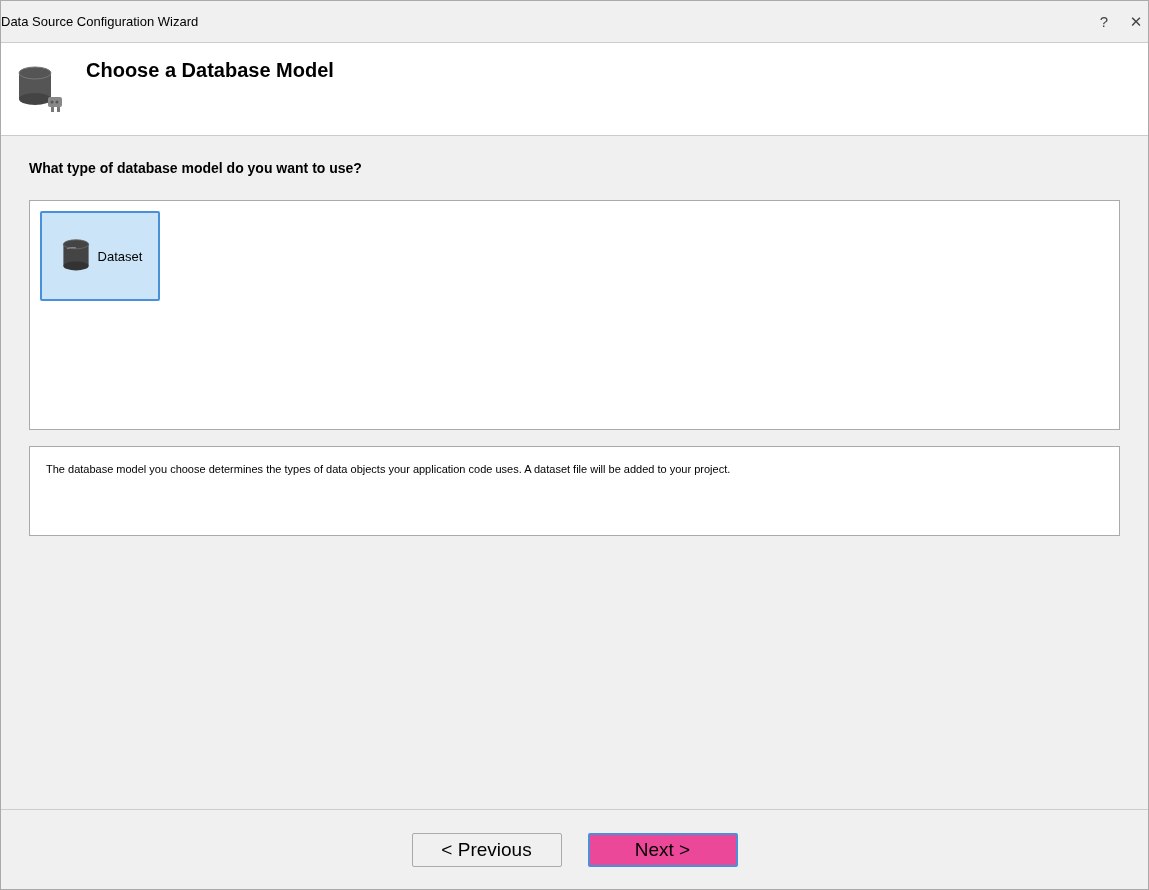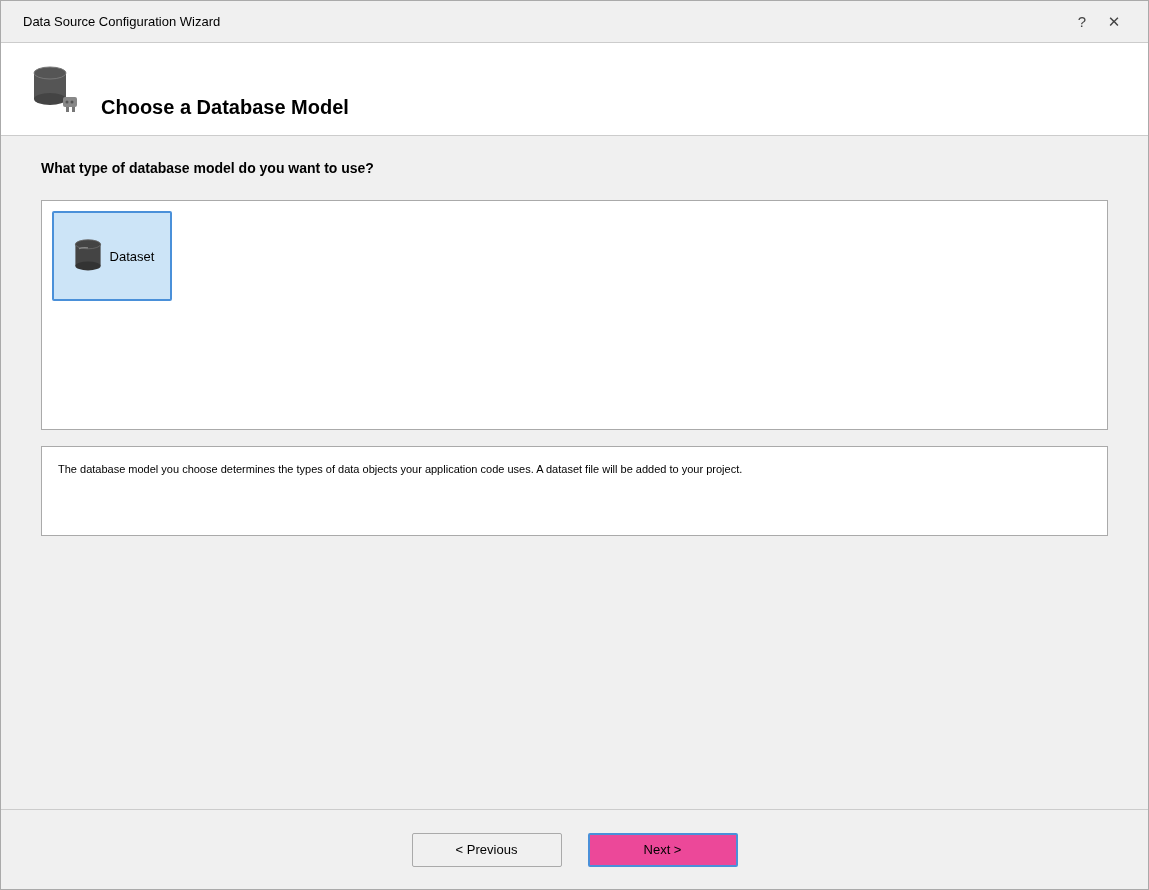--- a/index.html
+++ b/index.html
@@ -29,21 +29,21 @@
       position: relative;
     }
 
     
     .title-bar {
       background: #f0f0f0;
       height: 42px;
       display: flex;
       align-items: center;
       justify-content: space-between;
-      padding: 0 22px;
+      padding: 0 0;
       border-bottom: 1px solid #ccc;
       flex-shrink: 0;
     }
 
     .title-bar-left {
       display: flex;
       align-items: center;
       gap: 8px;
     }
 
@@ -68,23 +68,23 @@
       color: #444;
       display: flex;
       align-items: center;
       justify-content: center;
       border-radius: 2px;
     }
 
     
     .wizard-header {
       background: #fff;
-      padding: 16px 24px;
-      display: flex;
-      align-items: flex-end;
+      padding: 16px 9px;
+      display: flex;
+      align-items: flex-start;
       gap: 16px;
       border-bottom: 1px solid #ccc;
       flex-shrink: 0;
       min-height: 90px;
     }
 
     .header-icon {
       width: 60px;
       height: 60px;
       display: flex;
@@ -96,21 +96,21 @@
     .header-title {
       font-size: 20px;
       font-weight: bold;
       color: #000;
     }
 
     
     .wizard-content {
       flex: 1;
       background: #f0f0f0;
-      padding: 24px 40px;
+      padding: 24px 28px;
       display: flex;
       flex-direction: column;
       gap: 16px;
     }
 
     .question-label {
       font-size: 14px;
       font-weight: bold;
       color: #000;
       margin-bottom: 8px;
@@ -167,21 +167,21 @@
       justify-content: center;
       gap: 6px;
       flex-shrink: 0;
       height: 80px;
     }
 
     .footer-btn {
       min-width: 150px;
       height: 34px;
       padding: 0 16px;
-      font-size: 13px;
+      font-size: 19px;
       cursor: pointer;
       border: 1px solid #aaa;
       background: #f0f0f0;
       color: #000;
       border-radius: 2px;
     }
 
     .footer-btn:disabled {
       color: #aaa;
       cursor: default;

